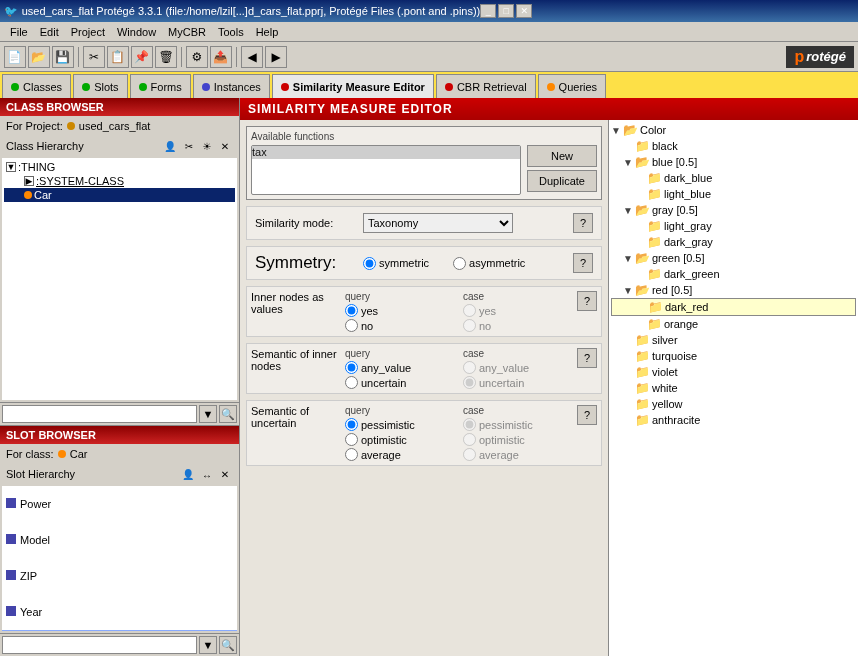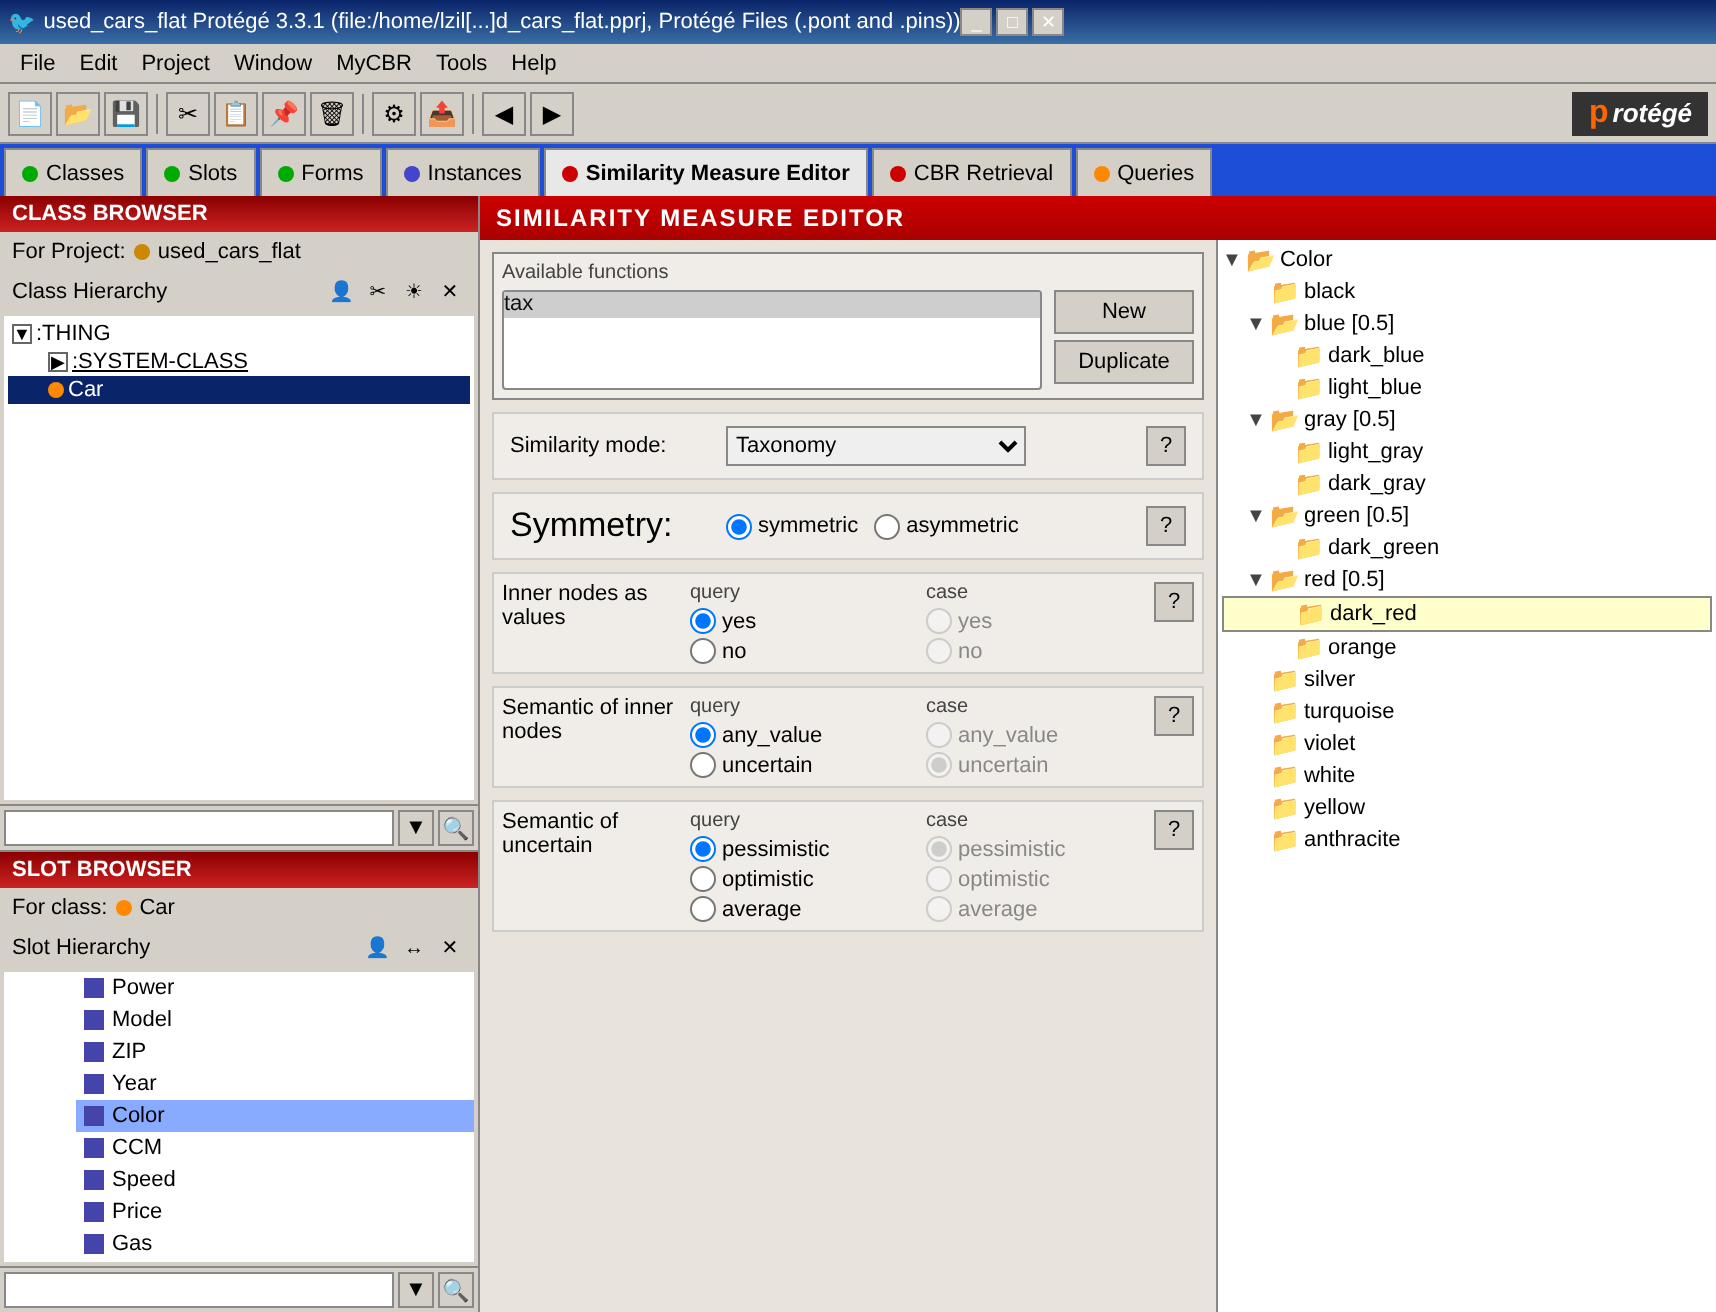--- a/index.html
+++ b/index.html
@@ -13,21 +13,21 @@
     
     .menu-bar { background: #d4d0c8; height: 20px; display: flex; align-items: center; padding: 0 4px; border-bottom: 1px solid #888; }
     .menu-item { padding: 2px 6px; font-size: 11px; cursor: pointer; }
 
     
     .toolbar { background: #d4d0c8; height: 30px; display: flex; align-items: center; padding: 2px 4px; border-bottom: 1px solid #888; gap: 2px; }
     .toolbar-btn { width: 22px; height: 22px; background: #d4d0c8; border: 1px solid #888; display: flex; align-items: center; justify-content: center; cursor: pointer; font-size: 12px; }
     .toolbar-sep { width: 1px; height: 20px; background: #888; margin: 0 2px; }
 
     
-    .tab-bar { background: #1d4ed8; display: flex; align-items: flex-end; padding: 2px 2px 0 2px; gap: 2px; }
+    .tab-bar { background: #fde047; display: flex; align-items: flex-end; padding: 2px 2px 0 2px; gap: 2px; }
     .tab { height: 24px; padding: 0 8px; display: flex; align-items: center; gap: 4px; cursor: pointer; border: 1px solid #888; border-bottom: none; background: #d4d0c8; font-size: 11px; }
     .tab.active { background: #e8e8e8; font-weight: bold; }
     .tab-dot { width: 8px; height: 8px; border-radius: 50%; }
     .tab-dot.green { background: #00aa00; }
     .tab-dot.blue { background: #4444cc; }
     .tab-dot.red { background: #cc0000; }
 
     
     .main-content { display: flex; height: calc(656px - 22px - 20px - 30px - 26px); }
 
@@ -57,21 +57,21 @@
     .search-input { flex: 1; height: 18px; border: 1px solid #888; font-size: 10px; }
     .search-btn { width: 18px; height: 18px; background: #d4d0c8; border: 1px solid #888; display: flex; align-items: center; justify-content: center; cursor: pointer; }
     
     
     .slot-browser { height: 230px; display: flex; flex-direction: column; }
     .for-class { padding: 4px 6px; display: flex; align-items: center; gap: 4px; }
     .slot-hierarchy-header { padding: 2px 6px; display: flex; align-items: center; }
     .slot-icons { display: flex; gap: 2px; margin-left: auto; }
     
     .slot-list { flex: 1; background: white; margin: 2px; overflow-y: auto; }
-    .slot-item { padding: 2px 4px; display: flex; align-items: center; gap: 4px; margin-left: 36px; }
+    .slot-item { padding: 12px 4px; display: flex; align-items: flex-start; gap: 4px; }
     .slot-item.selected { background: #88aaff; }
     .slot-square { width: 10px; height: 10px; background: #4444aa; flex-shrink: 0; }
     
     .slot-search { display: flex; align-items: center; padding: 2px; gap: 2px; border-top: 1px solid #888; }
 
     
     .right-panel { flex: 1; display: flex; flex-direction: column; background: #e8e4dc; }
     
     .sme-header { background: linear-gradient(to bottom, #cc0000, #aa0000); color: white; padding: 4px 8px; font-size: 12px; font-weight: bold; letter-spacing: 1px; }
     
@@ -91,21 +91,21 @@
     .func-btn { width: 70px; height: 22px; background: #d4d0c8; border: 1px solid #888; cursor: pointer; font-size: 11px; }
     .func-btn:disabled { color: #888; }
     
     .sim-mode-row { display: flex; align-items: center; gap: 8px; padding: 2px 4px; }
     .sim-mode-label { font-size: 11px; min-width: 100px; }
     .sim-mode-select { height: 20px; border: 1px solid #888; font-size: 11px; width: 150px; }
     .help-btn { width: 20px; height: 20px; background: #d4d0c8; border: 1px solid #888; cursor: pointer; font-size: 11px; margin-left: auto; }
     
     .symmetry-row { display: flex; align-items: center; gap: 8px; padding: 2px 4px; }
     .sym-label { font-size: 17px; min-width: 100px; }
-    .sym-options { display: flex; gap: 8px; align-items: center; }
+    .sym-options { display: flex; gap: 24px; align-items: center; }
     .radio-label { display: flex; align-items: center; gap: 3px; font-size: 11px; }
     
     .param-row { display: flex; align-items: flex-start; gap: 4px; border: 1px solid #ccc; background: #f0ede8; padding: 4px; }
     .param-label { font-size: 11px; width: 90px; flex-shrink: 0; }
     .param-cols { flex: 1; display: flex; gap: 8px; }
     .param-col { flex: 1; }
     .param-col-header { font-size: 10px; color: #444; margin-bottom: 2px; }
     .param-radio { display: flex; flex-direction: column; gap: 2px; }
     .param-radio label { display: flex; align-items: center; gap: 3px; font-size: 11px; }
     .param-radio label.disabled { color: #888; }

